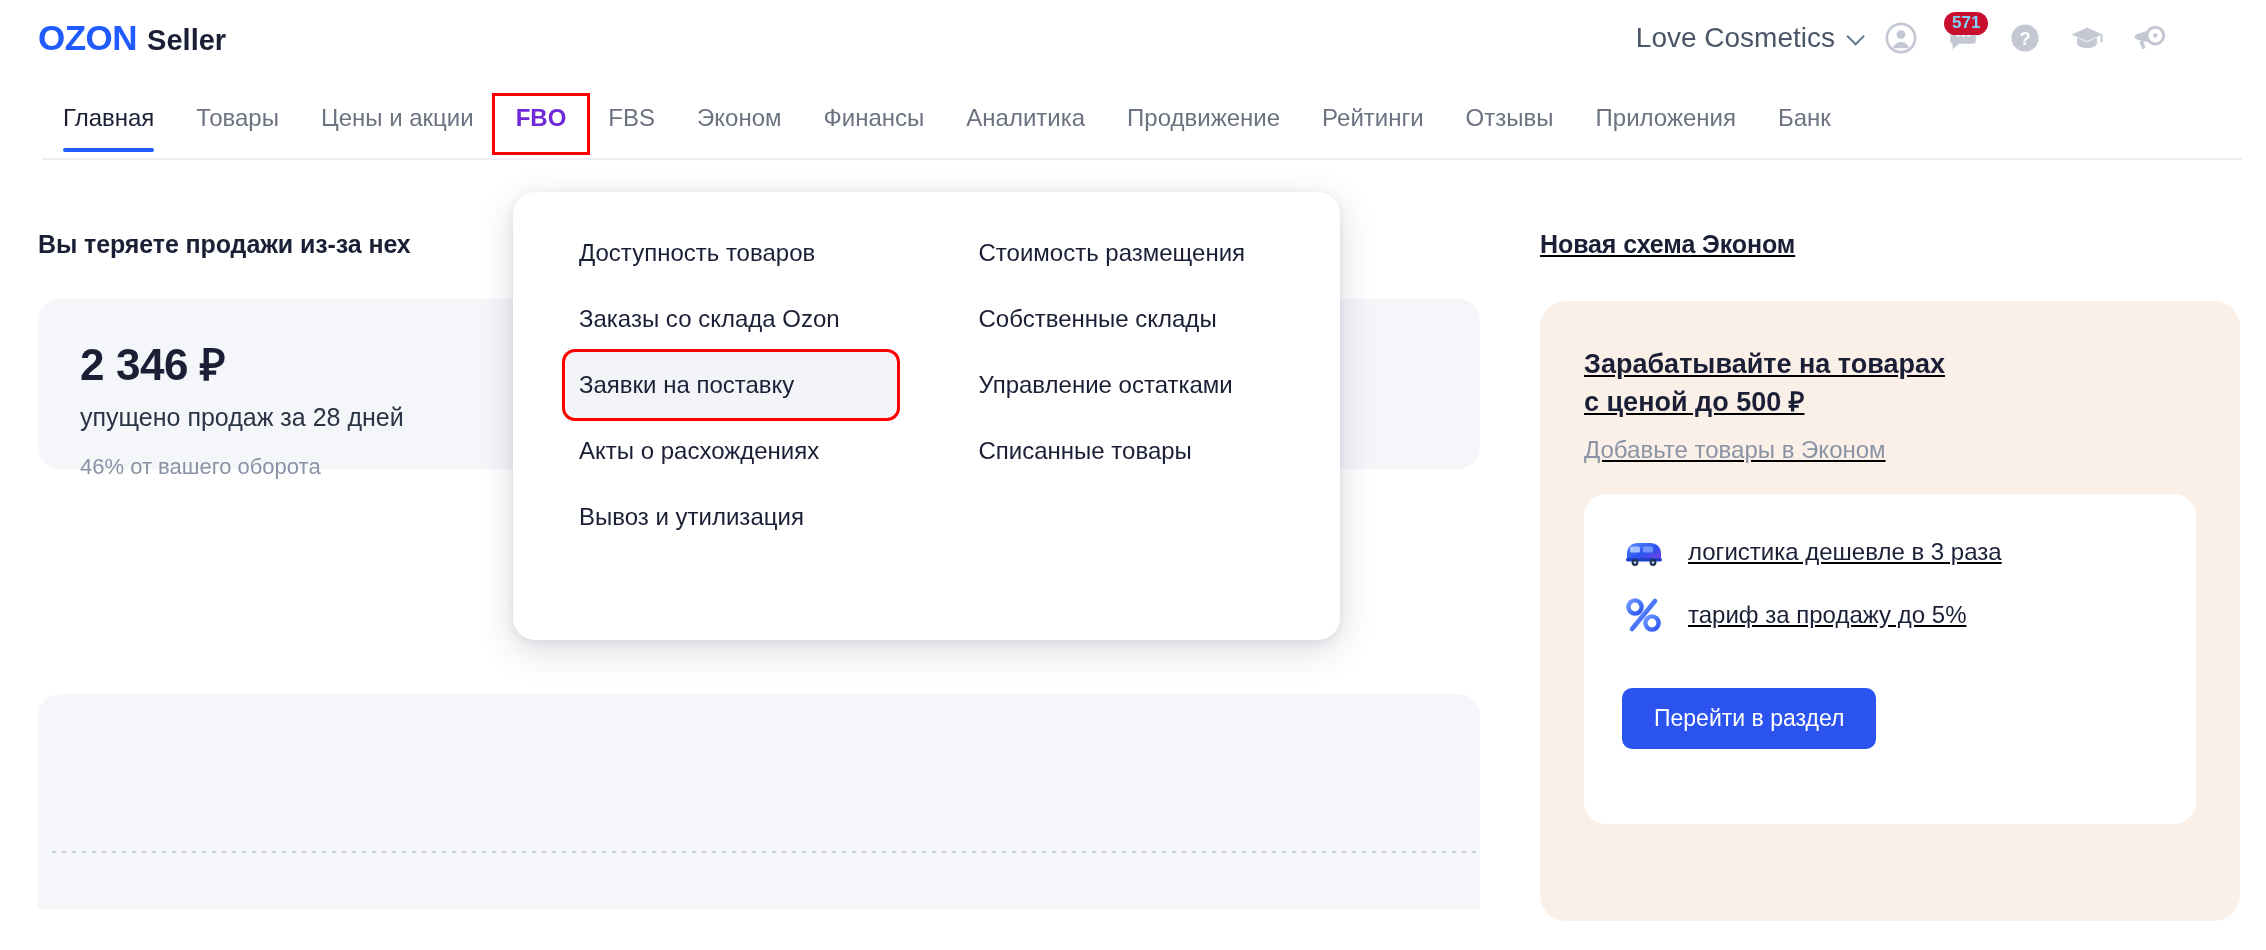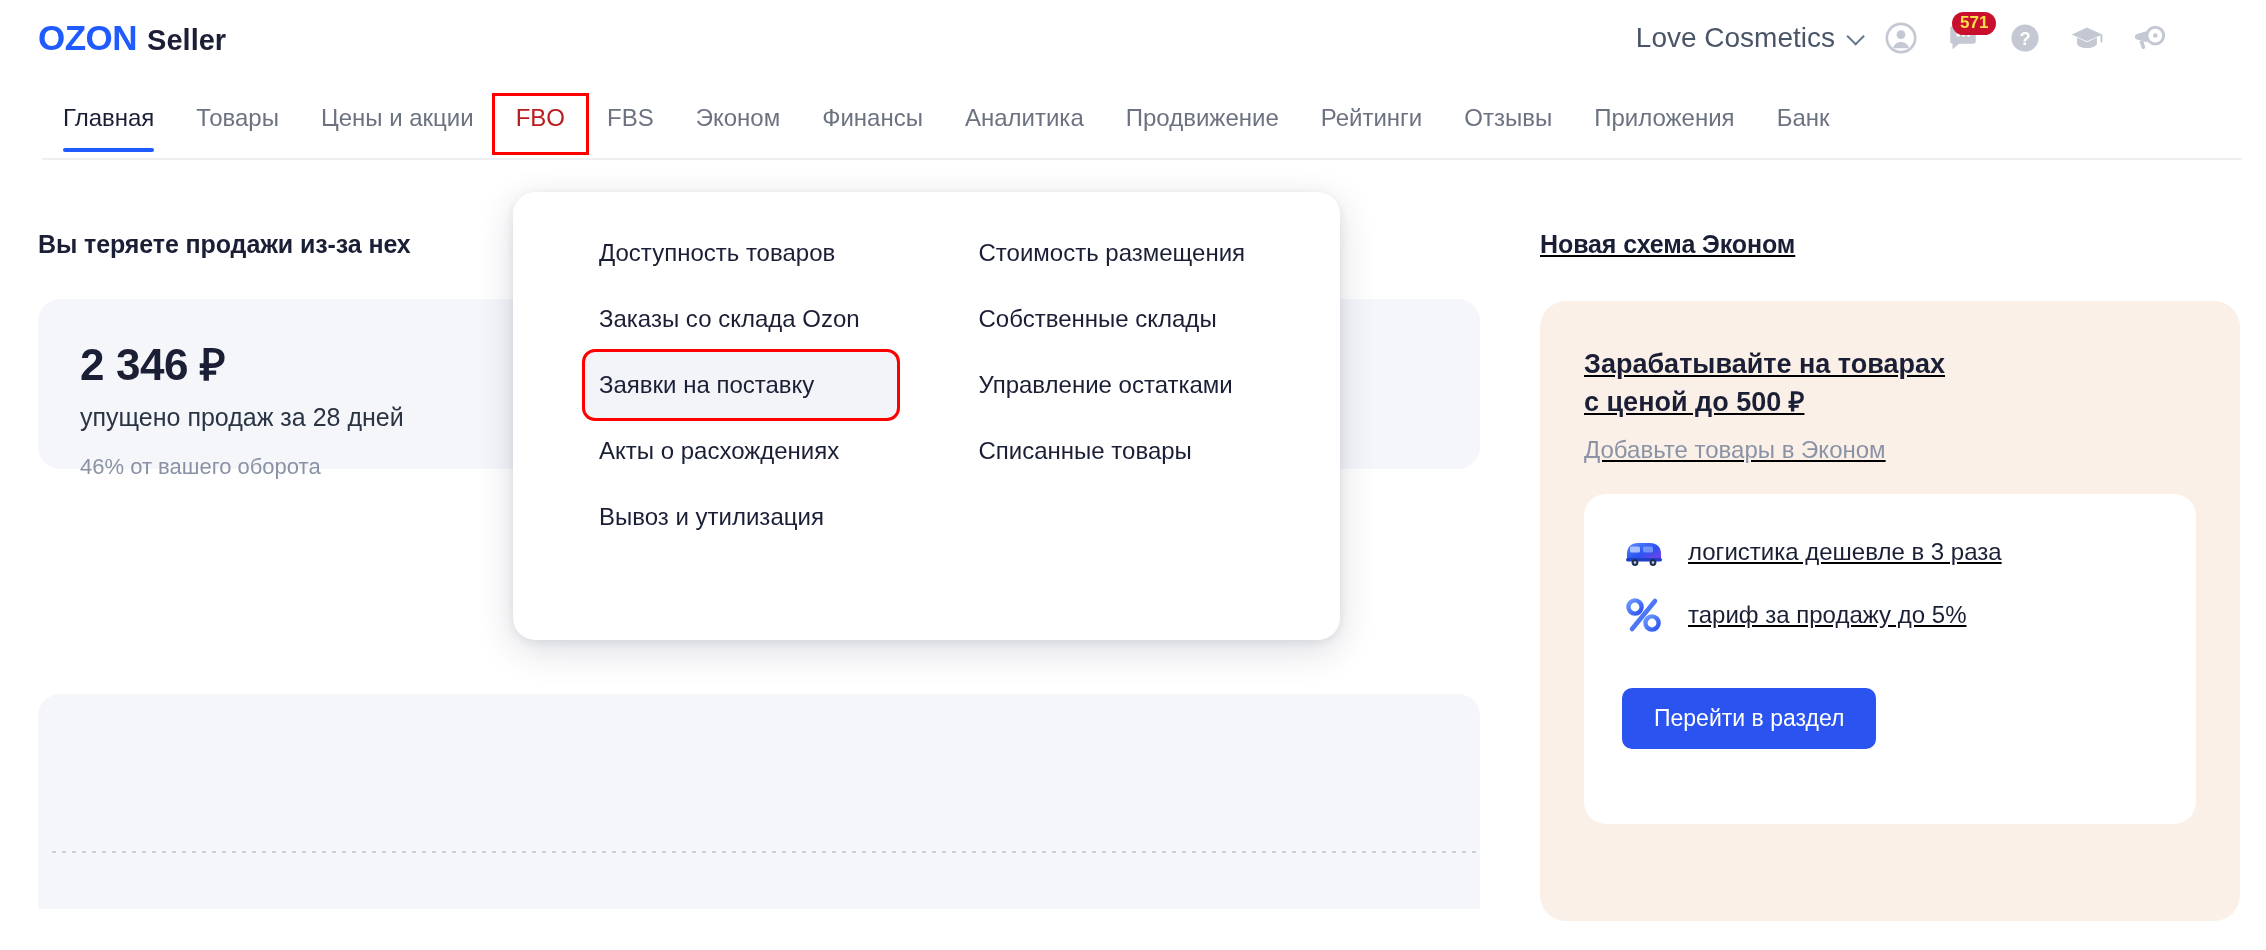--- a/index.html
+++ b/index.html
@@ -41,41 +41,41 @@
   .chev {
     display: inline-block; width: 13px; height: 13px;
     border-right: 2.6px solid #64748B; border-bottom: 2.6px solid #64748B;
     transform: rotate(45deg) translateY(-3px);
   }
   .hicon {
     width: 62px; height: 56px; display: flex; align-items: center;
     justify-content: center; position: relative; cursor: pointer;
   }
   .badge {
-    position: absolute; top: 2px; left: 20px;
-    background: #C8102E; color: #fde047; font-size: 17px; font-weight: 700;
+    position: absolute; top: 2px; left: 12px;
+    background: #C8102E; color: #7dd3fc; font-size: 17px; font-weight: 700;
     border-radius: 14px; padding: 2px 8px 3px 8px; line-height: 1.05;
     min-width: 38px; text-align: center;
   }
 
   
   .nav {
     position: absolute; top: 96px; left: 8px; width: 2266px; height: 62px;
   }
   .nav-inner { position: absolute; left: 34px; top: 0; display: flex; align-items: flex-start; }
   .tab {
     font-size: 24px; color: #6B7280; padding: 8px 21px 20px 21px;
     cursor: pointer; white-space: nowrap; position: relative;
   }
   .tab.active { color: #1A1F36; font-weight: 400; }
   .tab.active::after {
     content: ""; position: absolute; left: 21px; right: 21px; bottom: 0;
     height: 4px; background: #1F5BFF; border-radius: 2px;
   }
-  .tab.current { color: #b91c1c; }
+  .tab.current { color: #6d28d9; font-weight: bold; }
   .tab.highlight-box {
     outline: 3px solid #FF0000; outline-offset: 0px; background: #fff;
   }
   .nav-rule {
     position: absolute; left: 34px; top: 62px; width: 2200px; height: 2px;
     background: #EDEFF3;
   }
 
   
   .left-col { position: absolute; left: 38px; top: 230px; width: 1470px; }
@@ -138,21 +138,21 @@
   }
 
   
   .dropdown {
     position: absolute; left: 513px; top: 192px; width: 827px; height: 448px;
     background: #ffffff; border-radius: 22px;
     box-shadow: 0 10px 36px rgba(28,40,70,0.16), 0 2px 10px rgba(28,40,70,0.08);
     padding: 28px 0 28px 0; z-index: 50;
   }
   .dd-cols { display: flex; }
-  .dd-col { width: 50%; padding-left: 72px; }
+  .dd-col { width: 50%; padding-left: 52px; }
   .dd-col.right { padding-left: 38px; }
   .dd-item {
     font-size: 24px; color: #1A1F36; padding: 19px 18px 19px 14px;
     border-radius: 10px; cursor: pointer; white-space: nowrap;
     margin-right: 30px;
   }
   .dd-item.sel { background: #F2F4F7; outline: 3px solid #FF0000; }
 </style>
 </head>
 <body>

